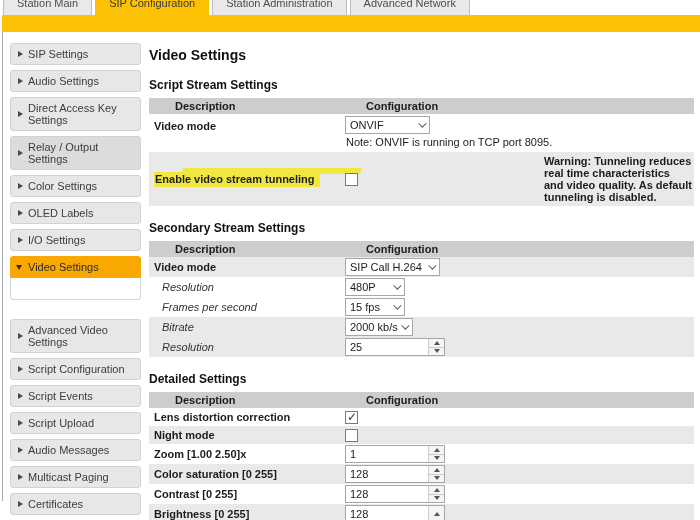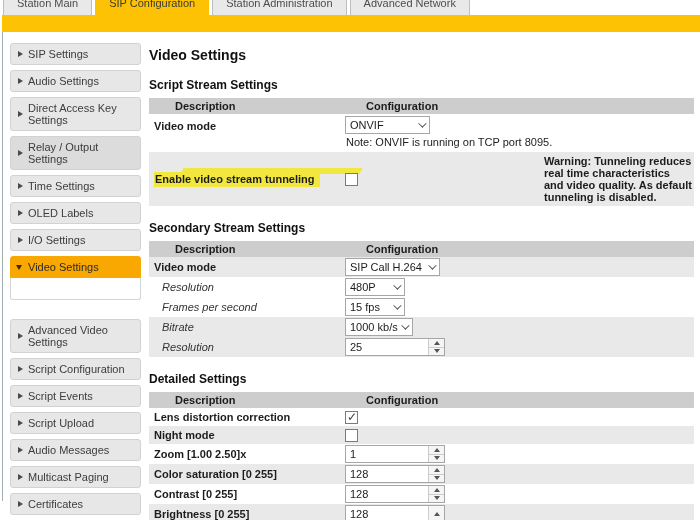--- a/index.html
+++ b/index.html
@@ -135,21 +135,21 @@
     <div class="side-item">
       <span class="arrow-right"></span>
       <span>Direct Access Key Settings</span>
     </div>
     <div class="side-item darker">
       <span class="arrow-right"></span>
       <span>Relay / Output Settings</span>
     </div>
     <div class="side-item">
       <span class="arrow-right"></span>
-      <span>Time Settings</span>
+      <span>Color Settings</span>
     </div>
     <div class="side-item">
       <span class="arrow-right"></span>
       <span>OLED Labels</span>
     </div>
     <div class="side-item">
       <span class="arrow-right"></span>
       <span>I/O Settings</span>
     </div>
     <div class="side-item active">
@@ -248,21 +248,21 @@
           <div class="select w60">
             <span>15 fps</span>
             <span class="chev"></span>
           </div>
         </div>
       </div>
       <div class="trow shaded">
         <div class="col-desc sub">Bitrate</div>
         <div class="col-conf">
           <div class="select w68">
-            <span>1000 kb/s</span>
+            <span>2000 kb/s</span>
             <span class="chev"></span>
           </div>
         </div>
       </div>
       <div class="trow shaded">
         <div class="col-desc sub">Resolution</div>
         <div class="col-conf">
           <div class="spinner">
             <span class="val">25</span>
             <span class="spin-btns">

